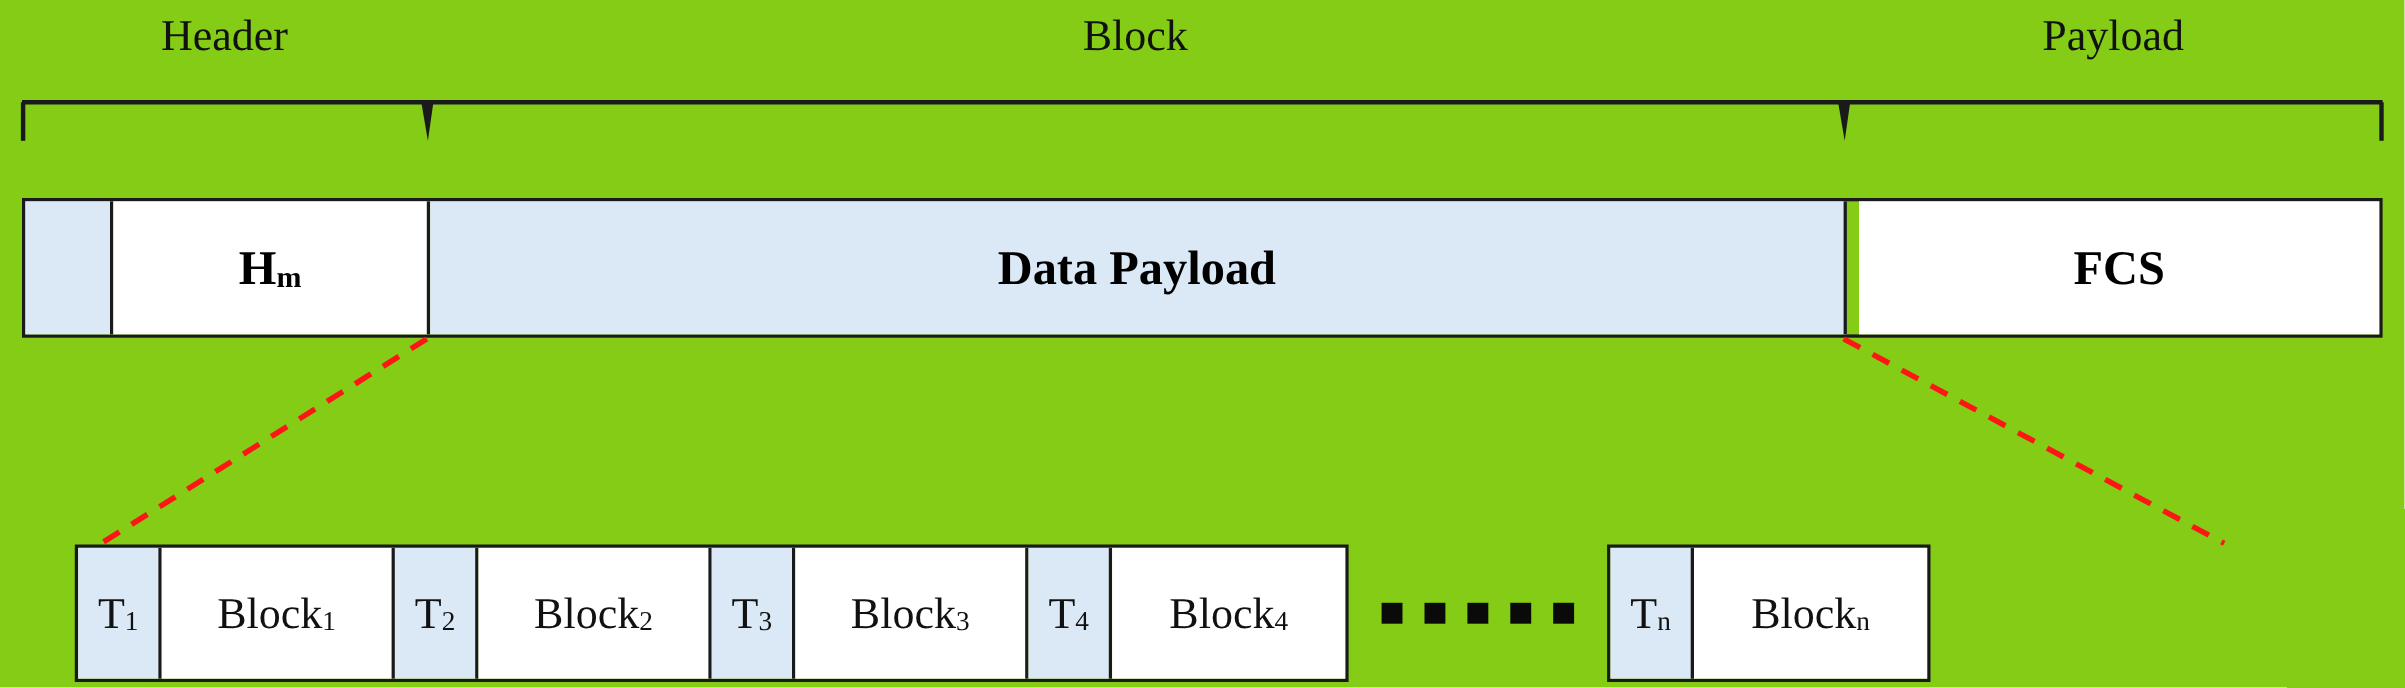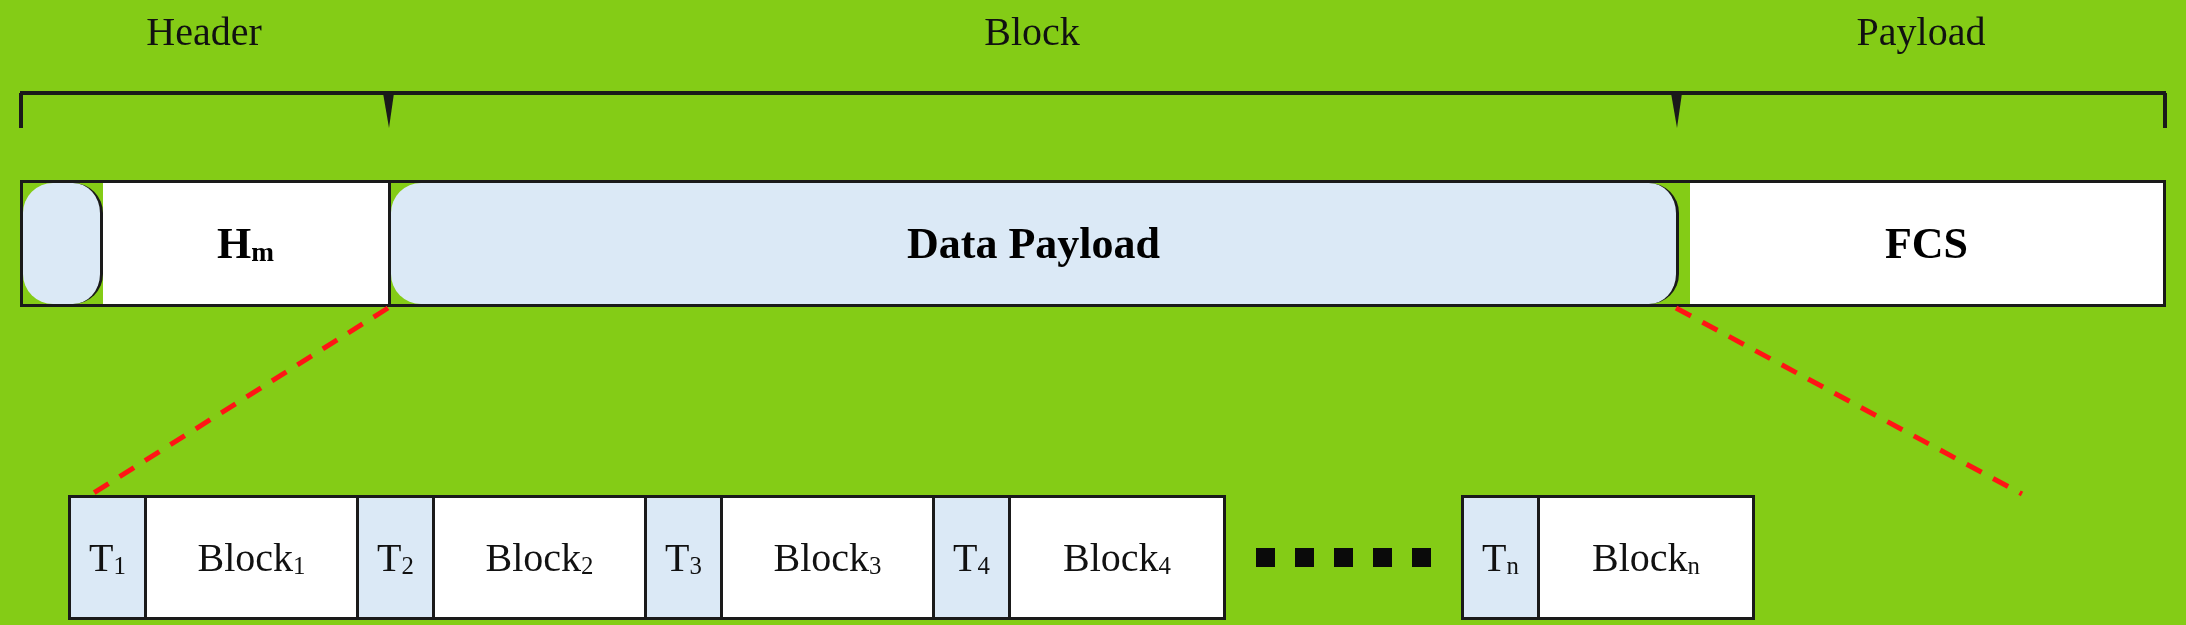--- a/index.html
+++ b/index.html
@@ -55,21 +55,21 @@
     display: flex;
     align-items: center;
     justify-content: center;
     font-size: 44px;
     font-weight: bold;
     color: #000000;
     background: #ffffff;
     position: relative;
   }
   .frame-cell:last-child { border-right: none; }
-  .frame-cell.blue { background: #dbe9f6; border-radius: 30px; }
+  .frame-cell.blue { background: #dbe9f6; }
   .frame-cell .sub {
     font-size: 0.62em;
     vertical-align: sub;
     line-height: 0;
     position: relative;
     top: 0.32em;
     font-weight: bold;
   }
 
   

